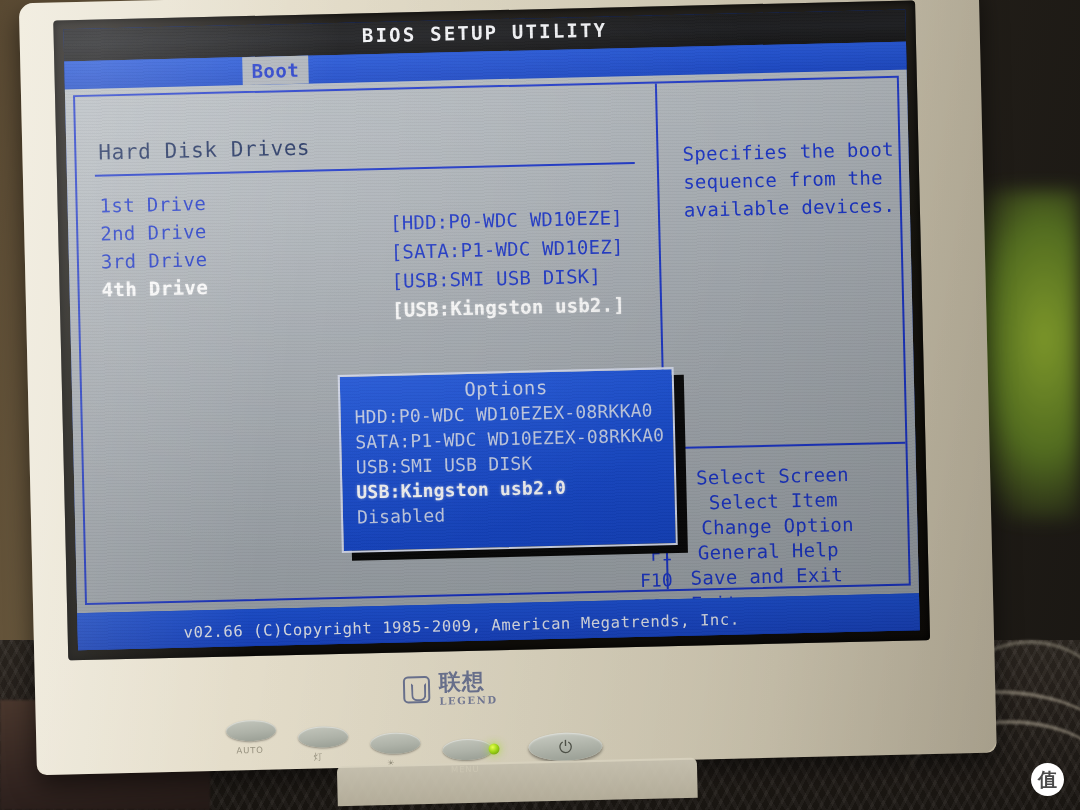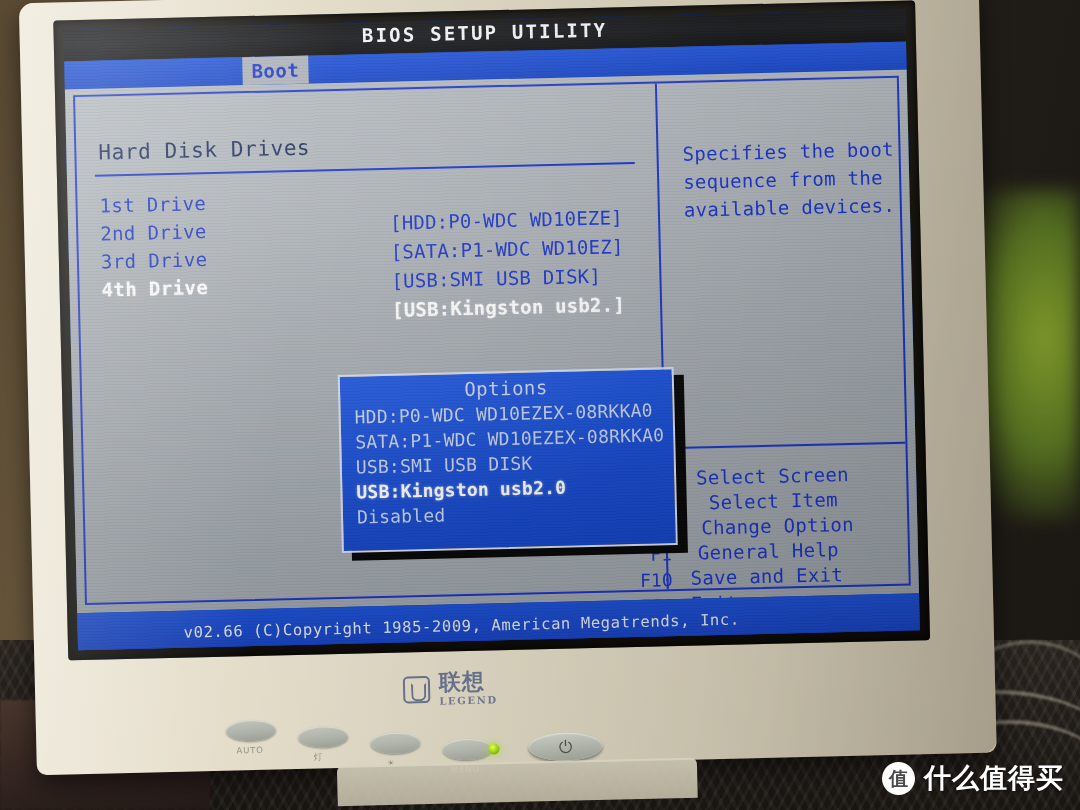--- a/index.html
+++ b/index.html
@@ -519,16 +519,15 @@
     <div id="power-led"></div>
     <div id="power-btn">
       <span id="power-glyph">⏻</span>
     </div>
 
     <div id="stand"></div>
   </div>
 
   <div id="watermark">
     <div id="wm-badge">值</div>
-    <div id="wm-text">什么值得买</div>
   </div>
 
 </div>
 
 </body></html>

